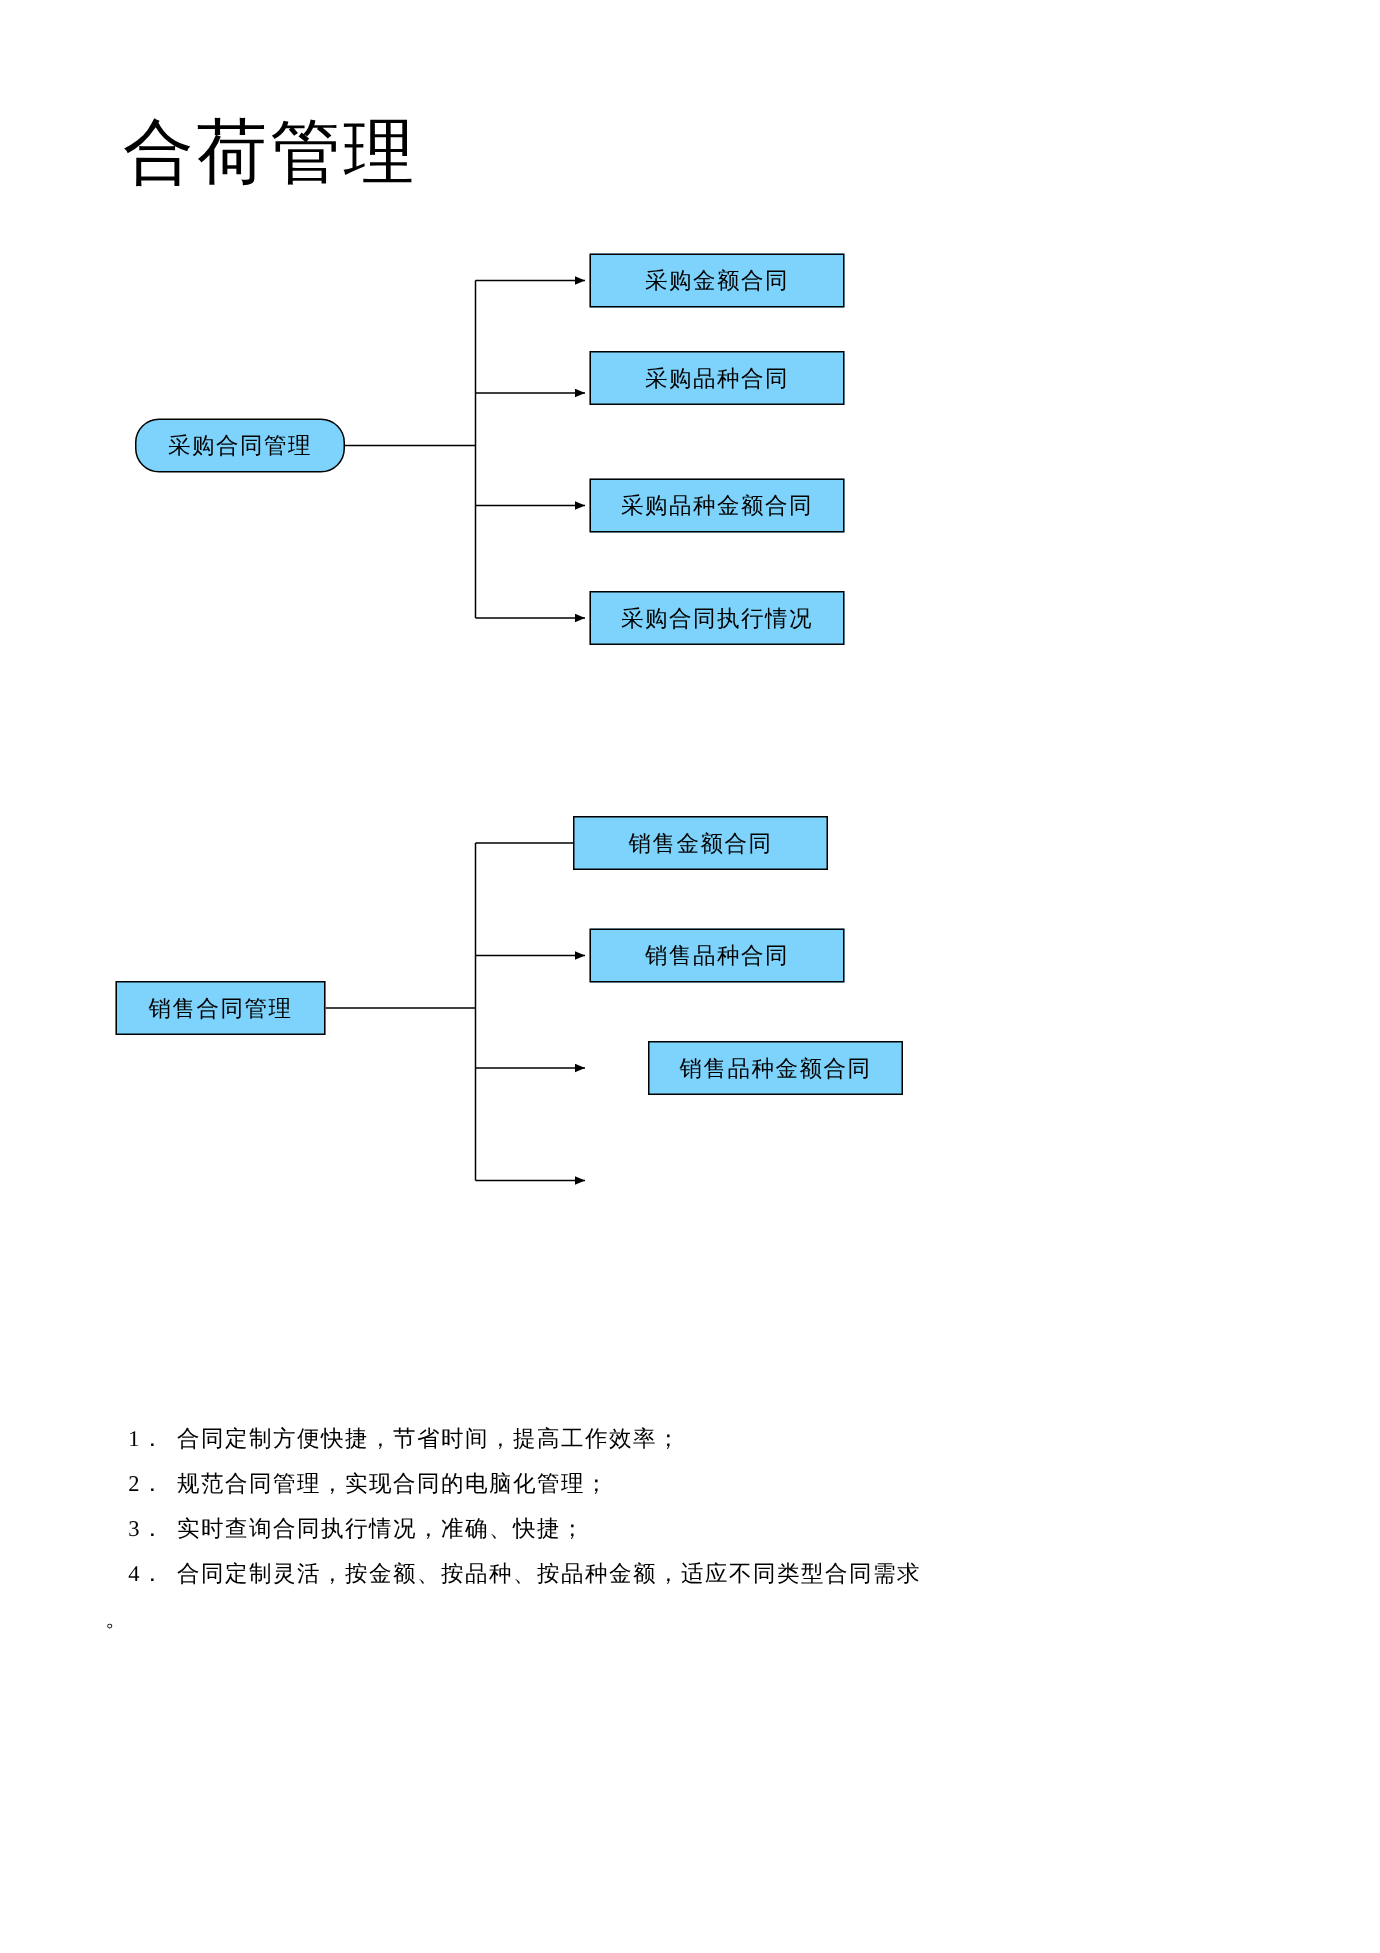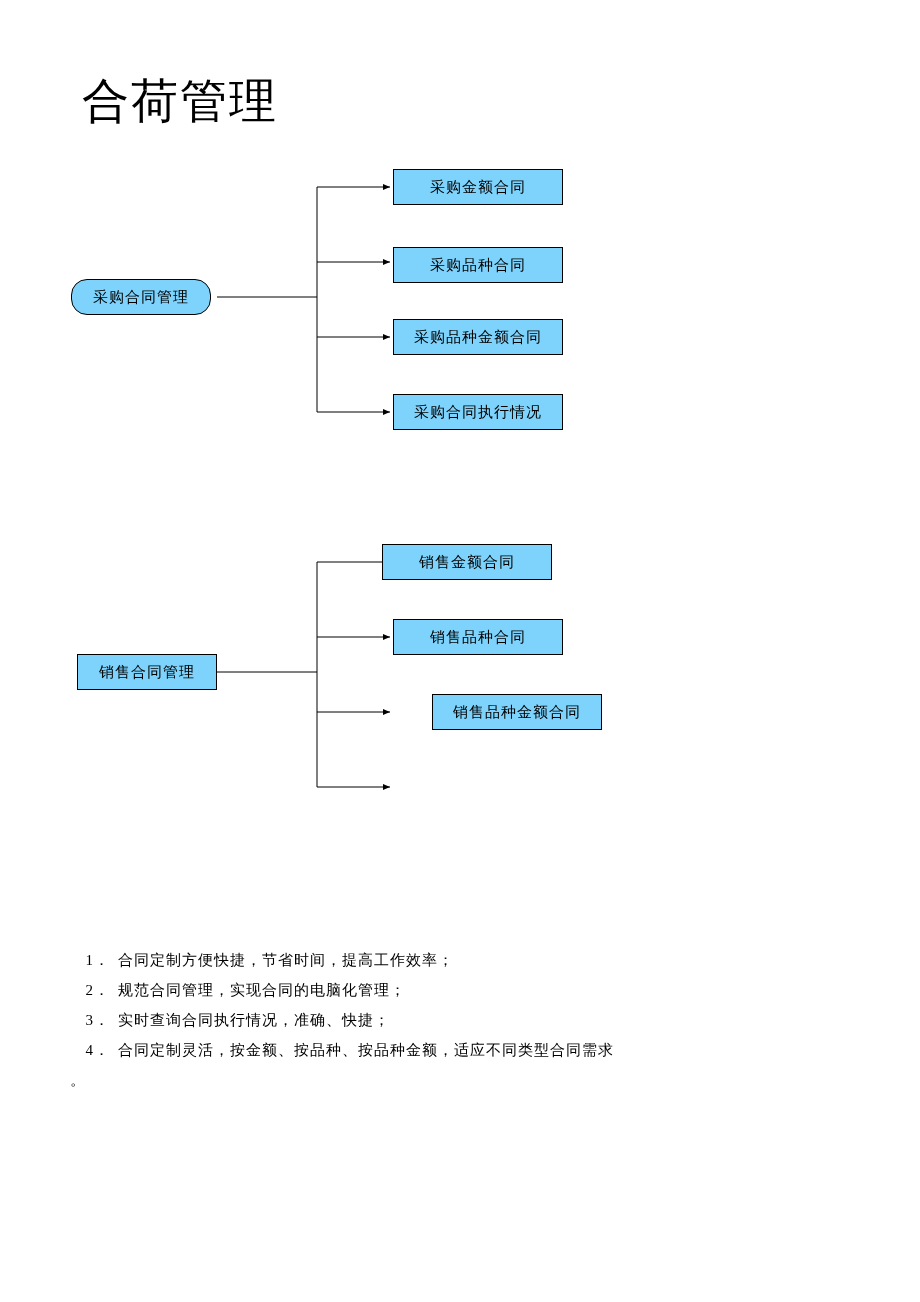--- a/index.html
+++ b/index.html
@@ -100,23 +100,23 @@
     <line x1="317" y1="262" x2="390" y2="262" stroke="#000000" stroke-width="1" marker-end="url(#arrow)"></line>
 
     <line x1="217" y1="522" x2="317" y2="522" stroke="#000000" stroke-width="1"></line>
     <line x1="317" y1="412" x2="317" y2="637" stroke="#000000" stroke-width="1"></line>
     <line x1="317" y1="412" x2="390" y2="412" stroke="#000000" stroke-width="1" marker-end="url(#arrow)"></line>
     <line x1="317" y1="487" x2="390" y2="487" stroke="#000000" stroke-width="1" marker-end="url(#arrow)"></line>
     <line x1="317" y1="562" x2="390" y2="562" stroke="#000000" stroke-width="1" marker-end="url(#arrow)"></line>
     <line x1="317" y1="637" x2="390" y2="637" stroke="#000000" stroke-width="1" marker-end="url(#arrow)"></line>
   </svg>
 
-  <div class="node-box root-box" style="left:71px; top:129px;border-radius:16px;">采购合同管理</div>
+  <div class="node-box root-box" style="left:90px; top:129px;border-radius:16px;">采购合同管理</div>
   <div class="node-box leaf-box" style="left:393px; top:19px;">采购金额合同</div>
-  <div class="node-box leaf-box" style="left:393px; top:97px;">采购品种合同</div>
+  <div class="node-box leaf-box" style="left:393px; top:84px;">采购品种合同</div>
   <div class="node-box leaf-box" style="left:393px; top:169px;">采购品种金额合同</div>
   <div class="node-box leaf-box" style="left:393px; top:244px;">采购合同执行情况</div>
 
   <div class="node-box root-box" style="left:77px; top:504px;">销售合同管理</div>
   <div class="node-box leaf-box" style="left:382px; top:394px;">销售金额合同</div>
   <div class="node-box leaf-box" style="left:393px; top:469px;">销售品种合同</div>
   <div class="node-box leaf-box" style="left:393px; top:544px;margin-left:39px;">销售品种金额合同</div>
 
 </div>
 

